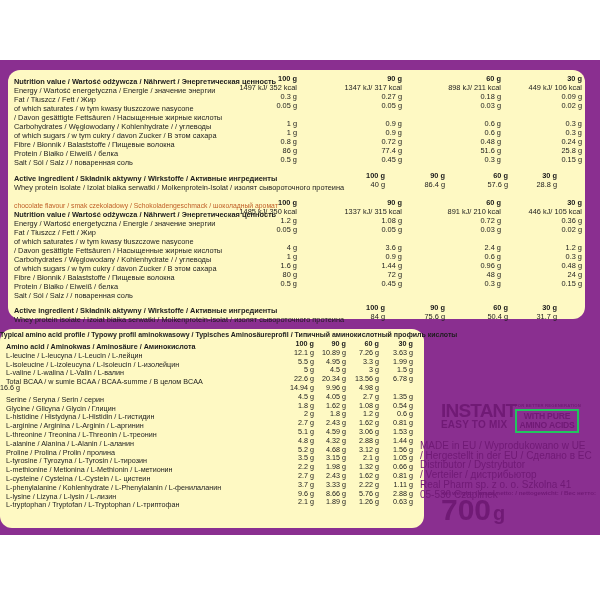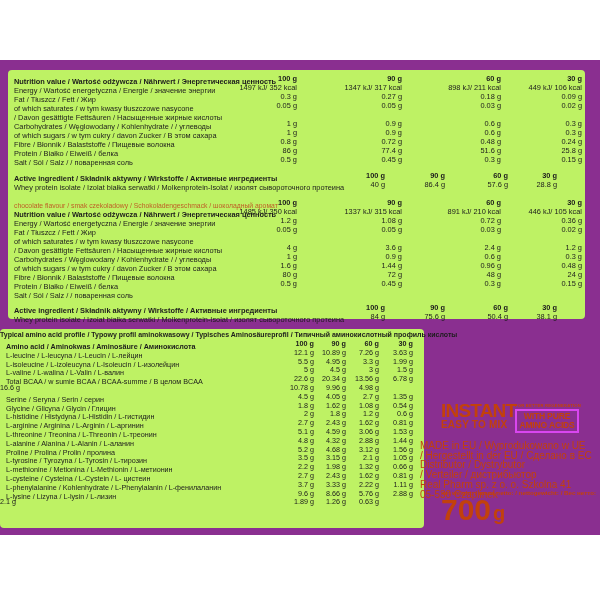--- a/index.html
+++ b/index.html
@@ -3,21 +3,21 @@
 <meta charset="utf-8">
 <style>
   html,body{margin:0;padding:0;}
   body{
     width:600px;height:600px;position:relative;overflow:hidden;
     background:#ffffff;
     font-family:"Liberation Sans", sans-serif;
     color:#1c1c1c;
   }
   .label-bg{position:absolute;left:0;top:60px;width:600px;height:475px;background:var(--purple,#8a2f90);}
-  .panel{position:absolute;background:#bef264;border-radius:4px;box-sizing:border-box;}
+  .panel{position:absolute;background:#fef9c3;border-radius:12px;box-sizing:border-box;}
   .box1{left:8px;top:70px;width:577px;height:249px;padding-top:4px;}
   .box2{left:0;top:329px;width:424px;height:199px;}
 
   .trow{position:relative;white-space:nowrap;}
   .box1 .trow{height:9px;line-height:9px;}
   .box2 .trow{height:8.8px;line-height:8.8px;}
   .lbl{display:inline-block;padding-left:6px;font-size:7.4px;}
   .val{position:absolute;top:0;font-size:7.4px;text-align:right;}
   .box2 .lbl,.box2 .val{font-size:7.2px;}
 
@@ -38,27 +38,27 @@
   .box2 .val:nth-child(5){right:11px;}
 
   .lb .lbl{font-weight:bold;}
   .vb .val{font-weight:bold;}
   .fl .lbl{color:var(--orange,#bf5e26);font-size:6.8px;font-weight:normal;}
 
   .gap6{height:6px;} .gap7{height:7px;} .gap9{height:9px;}
 
   .amino-title{font-size:7px;font-weight:bold;text-align:center;height:11px;line-height:11px;white-space:nowrap;}
 
-  .rp{color:#c2410c;position:absolute;}
+  .rp{color:#701a75;position:absolute;}
   .instant{left:441px;top:402px;line-height:17px;}
   .instant-title{font-size:19px;font-weight:900;letter-spacing:-0.8px;}
   .instant-sub{font-size:10px;font-weight:900;letter-spacing:0.2px;line-height:11px;}
   .badge{left:515px;top:403px;width:64px;text-align:center;}
   .badge-top{font-size:4.2px;font-weight:bold;letter-spacing:0.2px;line-height:5px;white-space:nowrap;}
-  .badge-box{border:2px solid #d946ef;padding:1px 1px;margin-top:1px;}
+  .badge-box{border:2px solid #22c55e;padding:1px 1px;margin-top:1px;}
   .badge-box div{font-size:8.6px;font-weight:900;line-height:9px;letter-spacing:-0.2px;white-space:nowrap;}
   .made{left:420px;top:441px;font-size:10px;line-height:9.7px;white-space:nowrap;}
   .netlabel{left:441px;top:489px;font-size:6.2px;font-weight:bold;white-space:nowrap;}
   .netvalue{left:441px;top:493px;font-size:30px;font-weight:bold;line-height:34px;}
   .netvalue .unit{font-size:20px;font-weight:bold;margin-left:2px;}
 </style>
 </head>
 <body>
 
 <div class="label-bg"></div>
@@ -91,46 +91,46 @@
       <div class="trow"><span class="lbl">/ Davon gesättigte Fettsäuren / Насыщенные жирные кислоты</span><span class="val">4 g</span><span class="val">3.6 g</span><span class="val">2.4 g</span><span class="val">1.2 g</span></div>
       <div class="trow"><span class="lbl">Carbohydrates / Węglowodany / Kohlenhydrate / / углеводы</span><span class="val">1 g</span><span class="val">0.9 g</span><span class="val">0.6 g</span><span class="val">0.3 g</span></div>
       <div class="trow"><span class="lbl">of which sugars / w tym cukry / davon Zucker / В этом сахара</span><span class="val">1.6 g</span><span class="val">1.44 g</span><span class="val">0.96 g</span><span class="val">0.48 g</span></div>
       <div class="trow"><span class="lbl">Fibre / Błonnik / Balaststoffe / Пищевые волокна</span><span class="val">80 g</span><span class="val">72 g</span><span class="val">48 g</span><span class="val">24 g</span></div>
       <div class="trow"><span class="lbl">Protein / Białko / Eiweiß / белка</span><span class="val">0.5 g</span><span class="val">0.45 g</span><span class="val">0.3 g</span><span class="val">0.15 g</span></div>
       <div class="trow"><span class="lbl">Salt / Sól / Salz / / поваренная соль</span><span class="val"></span><span class="val"></span><span class="val"></span><span class="val"></span></div>
     </div>
   <div class="gap6"></div>
   <div class="act">
       <div class="trow lb vb"><span class="lbl">Active ingredient / Składnik aktywny / Wirkstoffe / Активные ингредиенты</span><span class="val">100 g</span><span class="val">90 g</span><span class="val">60 g</span><span class="val">30 g</span></div>
-      <div class="trow"><span class="lbl">Whey protein isolate / Izolat białka serwatki / Molkenprotein-Isolat / изолят сывороточного протеина</span><span class="val">84 g</span><span class="val">75.6 g</span><span class="val">50.4 g</span><span class="val">38.1 g</span></div>
+      <div class="trow"><span class="lbl">Whey protein isolate / Izolat białka serwatki / Molkenprotein-Isolat / изолят сывороточного протеина</span><span class="val">84 g</span><span class="val">75.6 g</span><span class="val">50.4 g</span><span class="val">31.7 g</span></div>
     </div>
 </div>
 
 <div class="panel box2">
   <div class="amino-title">Typical amino acid profile / Typowy profil aminokwasowy / Typisches Aminosäureprofil / Типичный аминокислотный профиль кислоты</div>
   <div>
       <div class="trow lb vb"><span class="lbl">Amino acid / Aminokwas / Aminosäure / Аминокислота</span><span class="val">100 g</span><span class="val">90 g</span><span class="val">60 g</span><span class="val">30 g</span></div>
       <div class="trow"><span class="lbl">L-leucine / L-leucyna / L-Leucin / L-лейцин</span><span class="val">12.1 g</span><span class="val">10.89 g</span><span class="val">7.26 g</span><span class="val">3.63 g</span></div>
       <div class="trow"><span class="lbl">L-isoleucine / L-izoleucyna / L-Isoleucin / L-изолейцин</span><span class="val">5.5 g</span><span class="val">4.95 g</span><span class="val">3.3 g</span><span class="val">1.99 g</span></div>
       <div class="trow"><span class="lbl">L-valine / L-walina / L-Valin / L-валин</span><span class="val">5 g</span><span class="val">4.5 g</span><span class="val">3 g</span><span class="val">1.5 g</span></div>
       <div class="trow"><span class="lbl">Total BCAA  / w sumie BCAA / BCAA-summe / В целом BCAA</span><span class="val">22.6 g</span><span class="val">20.34 g</span><span class="val">13.56 g</span><span class="val">6.78 g</span></div>
-      <div class="trow"><span class="val">16.6 g</span><span class="val">10.78 g</span><span class="val">9.96 g</span><span class="val">4.98 g</span></div>
+      <div class="trow"><span class="val">16.6 g</span><span class="val">14.94 g</span><span class="val">9.96 g</span><span class="val">4.98 g</span></div>
       <div class="trow"><span class="lbl">Serine / Seryna / Serin / серин</span><span class="val">4.5 g</span><span class="val">4.05 g</span><span class="val">2.7 g</span><span class="val">1.35 g</span></div>
       <div class="trow"><span class="lbl">Glycine / Glicyna / Glycin / Глицин</span><span class="val">1.8 g</span><span class="val">1.62 g</span><span class="val">1.08 g</span><span class="val">0.54 g</span></div>
       <div class="trow"><span class="lbl">L-histidine / Histydyna / L-Histidin / L-гистидин</span><span class="val">2 g</span><span class="val">1.8 g</span><span class="val">1.2 g</span><span class="val">0.6 g</span></div>
       <div class="trow"><span class="lbl">L-arginine / Arginina / L-Arginin / L-аргинин</span><span class="val">2.7 g</span><span class="val">2.43 g</span><span class="val">1.62 g</span><span class="val">0.81 g</span></div>
       <div class="trow"><span class="lbl">L-threonine / Treonina / L-Threonin / L-треонин</span><span class="val">5.1 g</span><span class="val">4.59 g</span><span class="val">3.06 g</span><span class="val">1.53 g</span></div>
       <div class="trow"><span class="lbl">L-alanine / Alanina / L-Alanin / L-аланин</span><span class="val">4.8 g</span><span class="val">4.32 g</span><span class="val">2.88 g</span><span class="val">1.44 g</span></div>
       <div class="trow"><span class="lbl">Proline / Prolina / Prolin / пролина</span><span class="val">5.2 g</span><span class="val">4.68 g</span><span class="val">3.12 g</span><span class="val">1.56 g</span></div>
       <div class="trow"><span class="lbl">L-tyrosine / Tyrozyna / L-Tyrosin / L-тирозин</span><span class="val">3.5 g</span><span class="val">3.15 g</span><span class="val">2.1 g</span><span class="val">1.05 g</span></div>
       <div class="trow"><span class="lbl">L-methionine / Metionina / L-Methionin / L-метионин</span><span class="val">2.2 g</span><span class="val">1.98 g</span><span class="val">1.32 g</span><span class="val">0.66 g</span></div>
       <div class="trow"><span class="lbl">L-cysteine / Cysteina / L-Cystein / L- цистеин</span><span class="val">2.7 g</span><span class="val">2.43 g</span><span class="val">1.62 g</span><span class="val">0.81 g</span></div>
       <div class="trow"><span class="lbl">L-phenylalanine / Kohlenhydrate / L-Phenylalanin / L-фенилаланин</span><span class="val">3.7 g</span><span class="val">3.33 g</span><span class="val">2.22 g</span><span class="val">1.11 g</span></div>
       <div class="trow"><span class="lbl">L-lysine / Lizyna / L-lysin / L-лизин</span><span class="val">9.6 g</span><span class="val">8.66 g</span><span class="val">5.76 g</span><span class="val">2.88 g</span></div>
-      <div class="trow"><span class="val">2.1 g</span><span class="val">1.89 g</span><span class="val">1.26 g</span><span class="val">0.63 g</span></div>
+      <div class="trow"><span class="lbl">L-tryptophan / Tryptofan / L-Tryptophan / L-триптофан</span><span class="val">2.1 g</span><span class="val">1.89 g</span><span class="val">1.26 g</span><span class="val">0.63 g</span></div>
     </div>
 </div>
 
 <div class="rp instant">
   <div class="instant-title">INSTANT</div>
   <div class="instant-sub">EASY TO MIX</div>
 </div>
 
 <div class="rp badge">
   <div class="badge-top">FOR BETTER REGENERATION</div>

